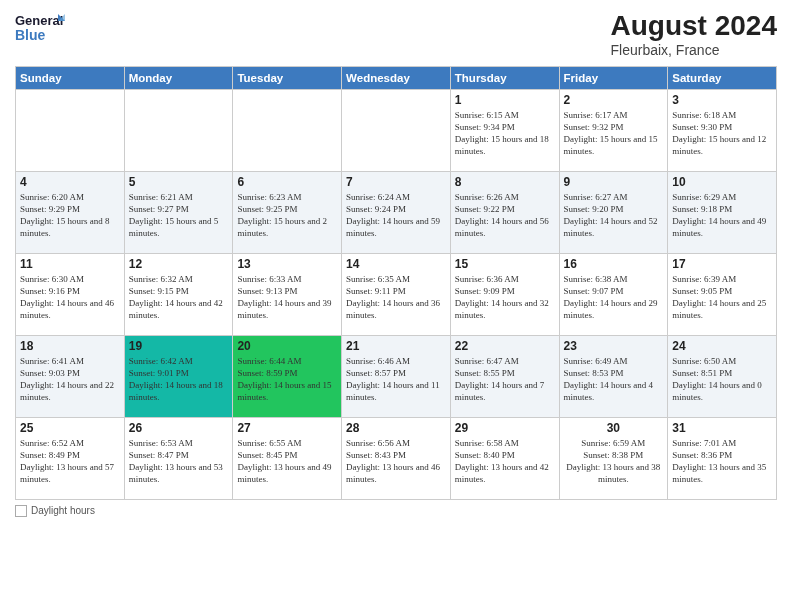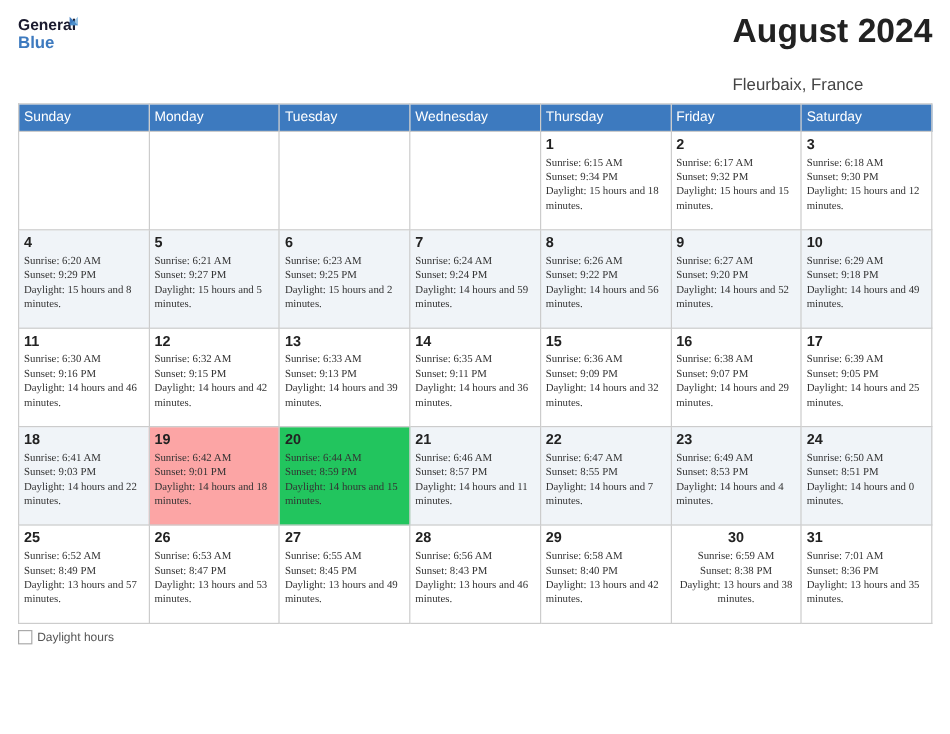--- a/index.html
+++ b/index.html
@@ -30,32 +30,31 @@
       text-align: left;
     }
     .month-year {
       font-size: 28px;
       font-weight: bold;
       color: #222;
     }
     .location {
       font-size: 14px;
       color: #444;
-      margin-top: 20px;
     }
     .calendar {
       width: 100%;
       border-collapse: collapse;
       table-layout: fixed;
     }
     .calendar th {
       background: #3d7abf;
       color: #fff;
       font-size: 11.5px;
-      font-weight: normal;
+      font-weight: bold;
       padding: 5px 4px;
       text-align: left;
       border: 1px solid #ccc;
     }
     .calendar td {
       vertical-align: top;
       border: 1px solid #ccc;
       padding: 3px 4px;
       font-size: 9.5px;
       color: #333;
@@ -89,21 +88,20 @@
     }
     .legend {
       margin-top: 5px;
       font-size: 10px;
       color: #555;
       display: flex;
       gap: 15px;
     }
     .legend-item {
       display: flex;
-      align-items: center;
       gap: 4px;
     }
     .legend-color {
       width: 12px;
       height: 12px;
       border: 1px solid #aaa;
     }
   </style>
 </head>
 <body>
@@ -213,21 +211,21 @@
           <td style="background: rgb(255, 255, 255);">
             <span class="day-num">17</span>
             <div class="day-info">Sunrise: 6:39 AM<br>Sunset: 9:05 PM<br>Daylight: 14 hours and 25 minutes.</div>
           </td>
         </tr>
         <tr>
           <td style="background: rgb(240, 244, 248);">
             <span class="day-num">18</span>
             <div class="day-info">Sunrise: 6:41 AM<br>Sunset: 9:03 PM<br>Daylight: 14 hours and 22 minutes.</div>
           </td>
-          <td style="background: #fca5a5;">
+          <td style="background: #14b8a6;">
             <span class="day-num">19</span>
             <div class="day-info">Sunrise: 6:42 AM<br>Sunset: 9:01 PM<br>Daylight: 14 hours and 18 minutes.</div>
           </td>
           <td style="background: #22c55e;">
             <span class="day-num">20</span>
             <div class="day-info">Sunrise: 6:44 AM<br>Sunset: 8:59 PM<br>Daylight: 14 hours and 15 minutes.</div>
           </td>
           <td style="background: rgb(240, 244, 248);">
             <span class="day-num">21</span>
             <div class="day-info">Sunrise: 6:46 AM<br>Sunset: 8:57 PM<br>Daylight: 14 hours and 11 minutes.</div>

